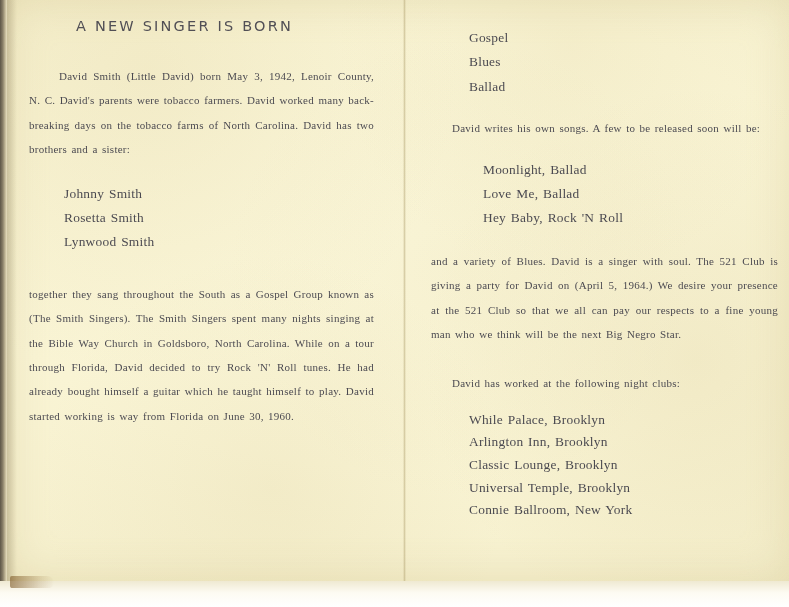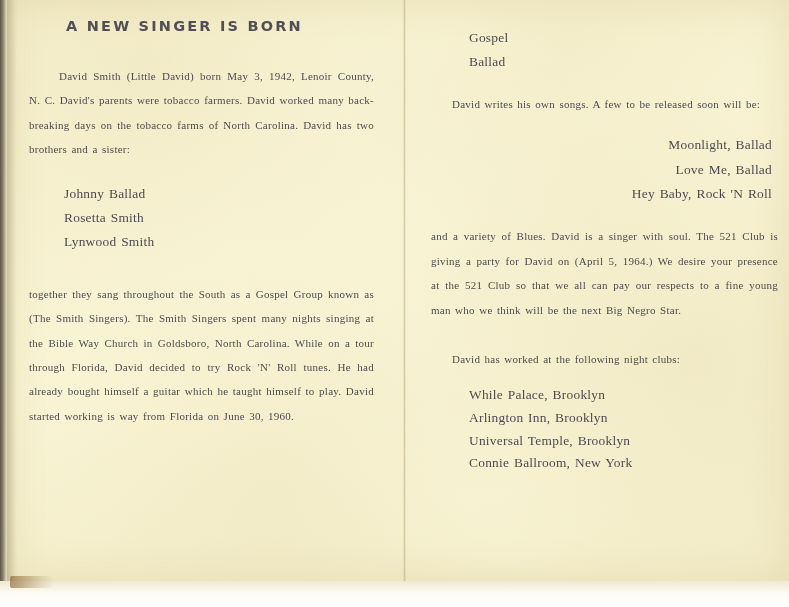--- a/index.html
+++ b/index.html
@@ -92,21 +92,21 @@
   .column {
     position: absolute;
     top: 0;
     color: #3b3a44;
   }
   #col-left  { left: 22px;  width: 345px; }
   #col-right { left: 415px; width: 356px; }
 
   .page-title {
     font-family: "DejaVu Sans", "Liberation Sans", sans-serif;
-    font-weight: bold;
+    font-weight: normal;
     font-size: 14.5px;
     letter-spacing: 2.2px;
     color: #44424c;
     text-align: center;
     margin: 18px 0 16px 0;
     padding-left: 14px;
     padding-right: 48px;
     opacity: 0.92;
   }
 
@@ -133,21 +133,21 @@
     letter-spacing: 0.25px;
     word-spacing: 1.2px;
     color: #3e3d47;
     opacity: 0.93;
     white-space: nowrap;
   }
 
   
   #names-list     { margin: 20px 0 0 0; padding-left: 35px; }
   #genres-list    { margin: 0;          padding-left: 47px; }
-  #songs-list     { margin: 6px;          padding-left: 47px; text-align: right; }
+  #songs-list     { margin: 14px;          padding-left: 47px; }
   #clubs-list     { margin: 0;          padding-left: 47px; line-height: 22.6px; }
   #clubs-list li  { line-height: 22.6px; }
 
   
   #left-p1       { margin-top: 30px; }
   #left-p2       { margin-top: 27px; }
   #left-p3       { margin-top: 27px; }
   #right-top     { margin-top: 26px; }
   #right-p1      { margin-top: 17px; }
   #right-p2      { margin-top: 18px; margin-left: 9px; }
@@ -163,52 +163,54 @@
     <div id="grain"></div>
     <div id="fold"></div>
 
     <div class="column" id="col-left">
 
       <h1 class="page-title">A NEW SINGER IS BORN</h1>
 
       <p class="body-text indent" id="left-p1">David Smith (Little David) born May 3, 1942, Lenoir County, N. C. David's parents were tobacco farmers. David worked many back-breaking days on the tobacco farms of North Carolina. David has two brothers and a sister:</p>
 
       <ul class="plain-list" id="names-list">
-        <li>Johnny Ballad</li>
+        <li>Johnny Smith</li>
         <li>Rosetta Smith</li>
         <li>Lynwood Smith</li>
       </ul>
 
       <p class="body-text" id="left-p2">together they sang throughout the South as a Gospel Group known as (The Smith Singers). The Smith Singers spent many nights singing at the Bible Way Church in Goldsboro, North Carolina. While on a tour through Florida, David decided to try Rock 'N' Roll tunes. He had already bought himself a guitar which he taught himself to play. David started working is way from Florida on June 30, 1960.</p>
 
     </div>
 
     <div class="column" id="col-right">
 
       <ul class="plain-list" id="genres-list">
         <li id="right-top">Gospel</li>
+        <li>Blues</li>
         <li>Ballad</li>
       </ul>
 
       <p class="body-text indent" id="right-p1">David writes his own songs. A few to be released soon will be:</p>
 
       <ul class="plain-list" id="songs-list">
         <li style="margin-top:17px">Moonlight, Ballad</li>
         <li>Love Me, Ballad</li>
         <li>Hey Baby, Rock 'N Roll</li>
       </ul>
 
       <p class="body-text" id="right-p2">and a variety of Blues. David is a singer with soul. The 521 Club is giving a party for David on (April 5, 1964.) We desire your presence at the 521 Club so that we all can pay our respects to a fine young man who we think will be the next Big Negro Star.</p>
 
       <p class="body-text indent" id="right-p3">David has worked at the following night clubs:</p>
 
       <div id="clubs-wrap">
         <ul class="plain-list" id="clubs-list">
           <li>While Palace, Brooklyn</li>
           <li>Arlington Inn, Brooklyn</li>
+          <li>Classic Lounge, Brooklyn</li>
           <li>Universal Temple, Brooklyn</li>
           <li>Connie Ballroom, New York</li>
 
         </ul>
       </div>
     </div>
   </div>
 
   <div id="left-shadow"></div>
   <div id="left-edge"></div>

